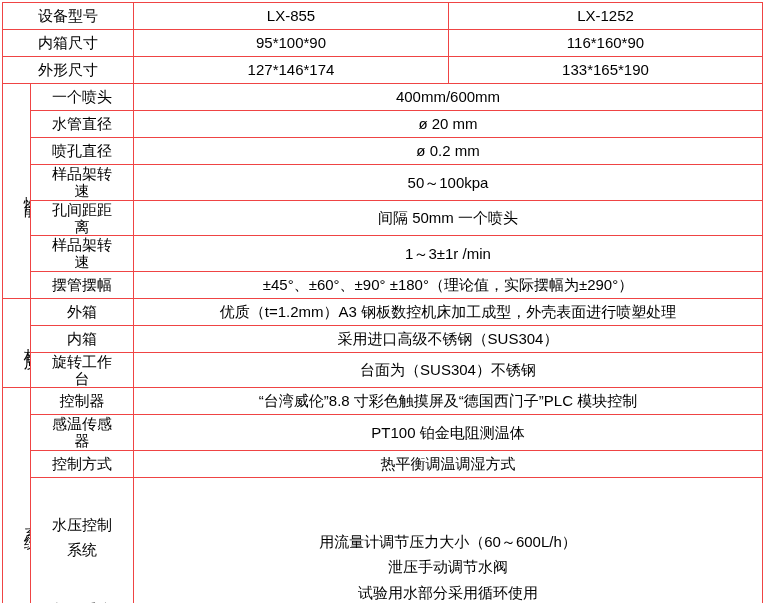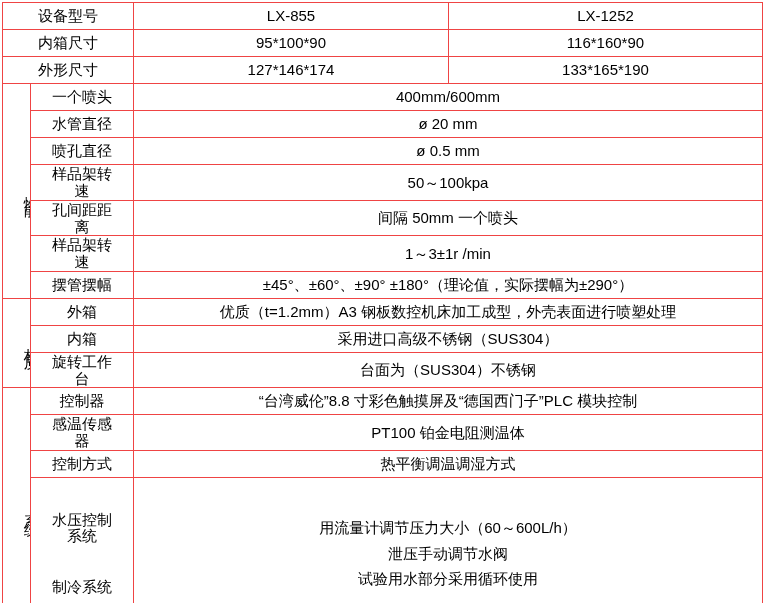--- a/index.html
+++ b/index.html
@@ -40,21 +40,21 @@
     writing-mode: vertical-lr;
     text-orientation: upright;
     margin: 0 auto;
     letter-spacing: 7px;
     font-size: 15px;
   }
   .multi-label-line {
     max-width: 82px;
     margin: 0 auto;
     word-break: break-all;
-    line-height: 16px;
+    line-height: 25px;
   }
   .multi-value {
     display: flex;
     flex-direction: column;
     justify-content: space-around;
     height: 76px;
   }
   .multi-value div {
     line-height: 25px;
     text-align: center;
@@ -95,21 +95,21 @@
     </td>
     <td>一个喷头</td>
     <td colspan="2">400mm/600mm</td>
   </tr>
   <tr>
     <td>水管直径</td>
     <td colspan="2">ø 20 mm</td>
   </tr>
   <tr>
     <td>喷孔直径</td>
-    <td colspan="2">ø 0.5 mm</td>
+    <td colspan="2">ø 0.2 mm</td>
   </tr>
   <tr>
     <td>样品架转速</td>
     <td colspan="2">50～100kpa</td>
   </tr>
   <tr>
     <td>孔间距距离</td>
     <td colspan="2">间隔 50mm 一个喷头</td>
   </tr>
   <tr>

